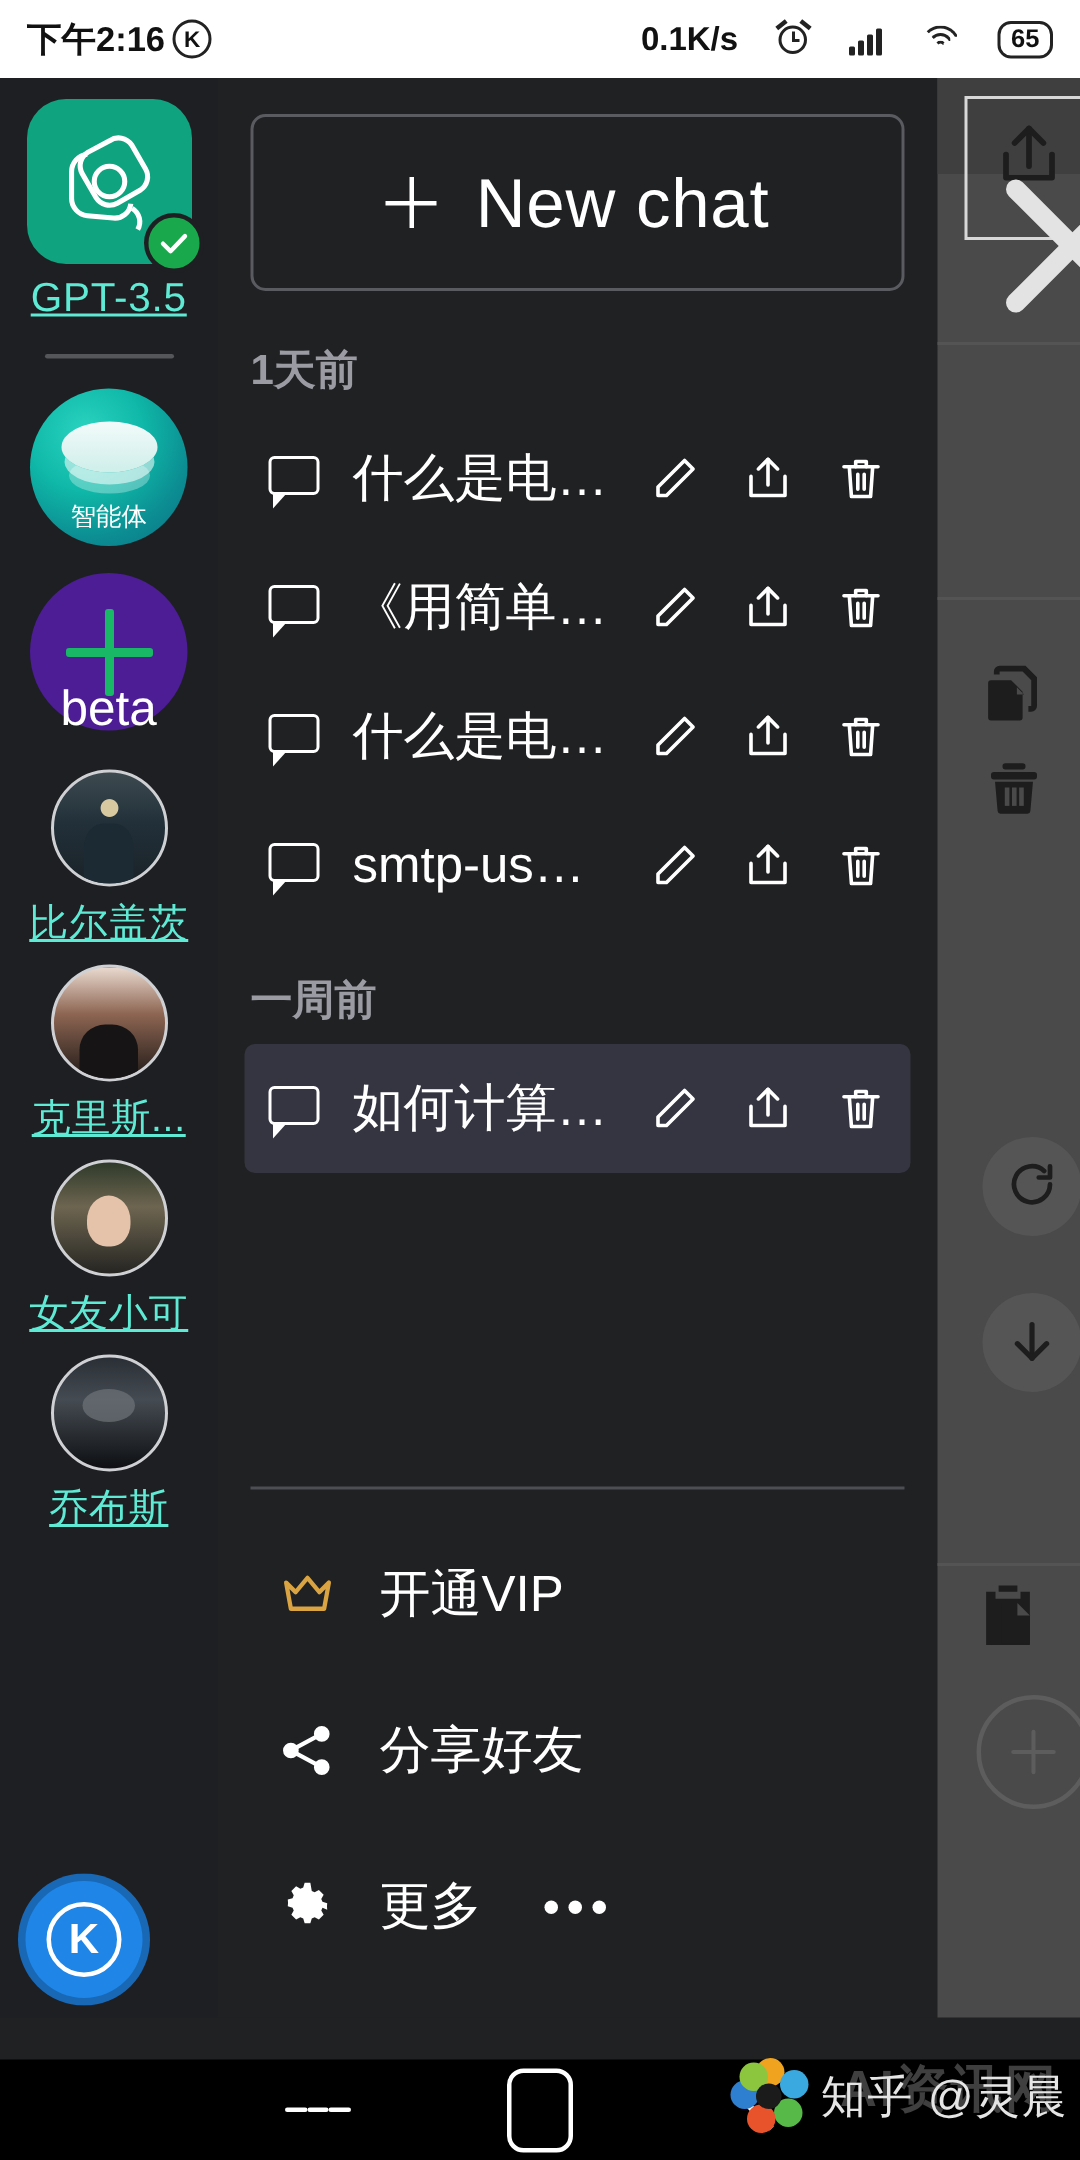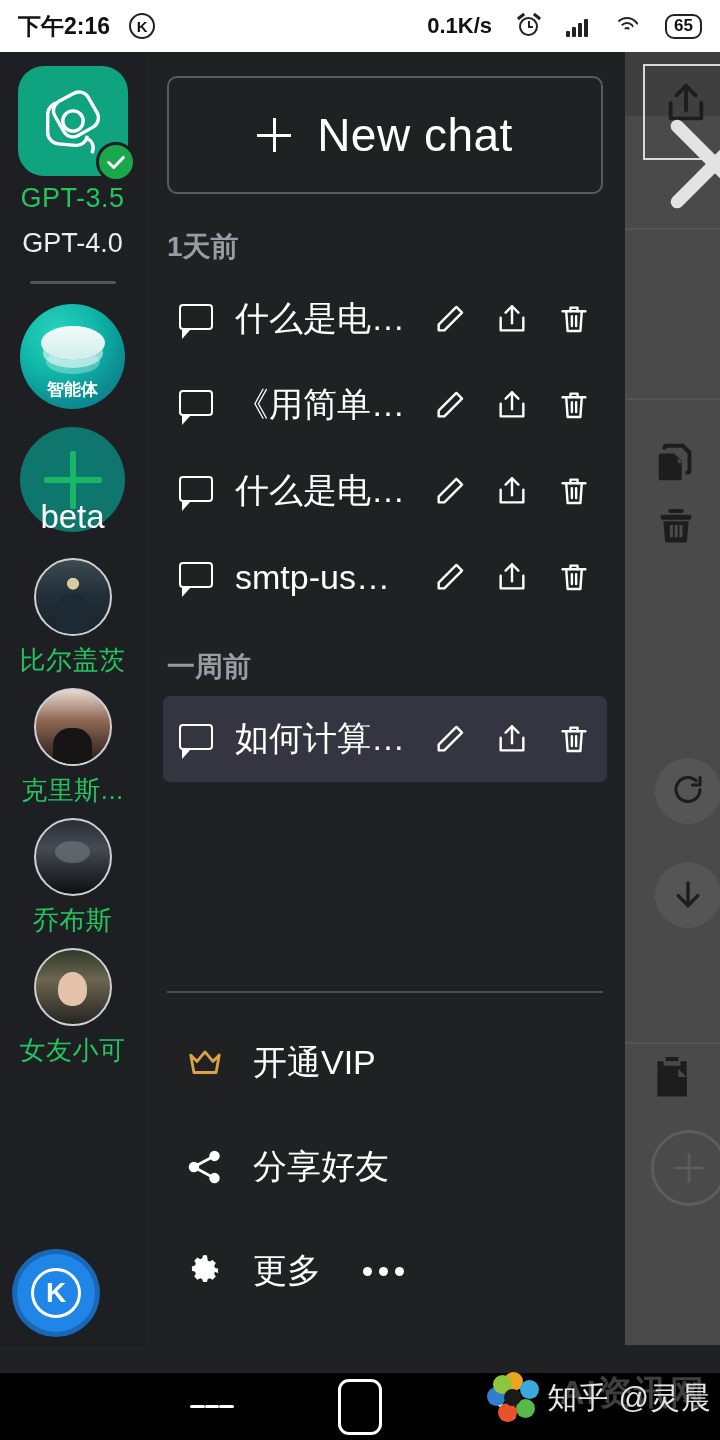--- a/index.html
+++ b/index.html
@@ -10,21 +10,21 @@
     overflow:hidden;
   }
   #screen { position:relative; width:720px; height:1440px; background:#202123; overflow:hidden; }
 
   
   .statusbar{
     position:absolute; top:0; left:0; width:720px; height:52px;
     background:#fff; color:#111; display:flex; align-items:center;
     padding:0 18px; font-size:23px; font-weight:600;
   }
-  .sb-left{ display:flex; align-items:center; gap:19px; }
+  .sb-left{ display:flex; align-items:center; gap:5px; }
   .sb-right{ margin-left:auto; display:flex; align-items:center; gap:25px; font-size:22px; font-weight:600;}
   .k-ring{
     width:26px;height:26px;border:2px solid #222;border-radius:50%;
     display:flex;align-items:center;justify-content:center;font-size:15px;font-weight:700;
   }
   .alarm{ position:relative; width:24px;height:24px; }
   .alarm .face{ position:absolute; left:2px; top:3px; width:19px;height:19px;border:2px solid #222;border-radius:50%; }
   .alarm .ear{ position:absolute;width:8px;height:3px;background:#222;top:1px;transform:rotate(-38deg); }
   .alarm .ear.r{ right:0; transform:rotate(38deg); }
   .alarm .hand{ position:absolute; left:11px; top:7px; width:2px;height:6px;background:#222; }
@@ -52,21 +52,21 @@
     position:absolute; top:52px; left:0; width:625px; height:1293px;
     display:flex; background:#202123;
   }
 
   
   .rail{
     width:145px; flex:0 0 145px; background:#1e1f22; position:relative;
     padding-top:14px; overflow:hidden;
   }
   .rail-item{ display:flex; flex-direction:column; align-items:center; margin-bottom:6px; }
-  .rail-label{ color:#22c55e; font-size:27px; margin-top:7px; letter-spacing:.5px; white-space:nowrap; }
+  .rail-label{ color:#5eead4; font-size:27px; margin-top:7px; letter-spacing:.5px; white-space:nowrap;text-decoration:underline; }
   .rail-label.sm{ font-size:26px; }
 
   .gpt-logo{
     width:110px;height:110px;border-radius:26px;background:#10a37f;position:relative;
     display:flex;align-items:center;justify-content:center;
   }
   .gpt-logo svg{ width:74px;height:74px; }
   .check-badge{
     position:absolute; right:-8px; bottom:-6px; width:40px;height:40px;border-radius:50%;
     background:#19a84c; border:3px solid #1e1f22; display:flex;align-items:center;justify-content:center;
@@ -82,24 +82,24 @@
     background:radial-gradient(circle at 35% 28%, #2ad4c0 0%, #0fb8a8 38%, #0c8f93 68%, #0a6f86 100%);
     position:relative; display:flex; align-items:flex-end; justify-content:center;
     padding-bottom:8px; overflow:hidden;
   }
   .agent-icon .disc{
     position:absolute; left:50%; top:22px; transform:translateX(-50%);
     width:64px; height:34px; border-radius:50%;
     background:linear-gradient(180deg,#f2fbfa 0%, #cfeeea 100%);
     box-shadow:0 10px 0 -2px rgba(255,255,255,.55), 0 19px 0 -5px rgba(255,255,255,.3);
   }
-  .agent-icon .agent-txt{ position:relative; color:#fff; font-size:17px; z-index:2;font-weight:bold; }
+  .agent-icon .agent-txt{ position:relative; color:#fff; font-size:17px; z-index:2; }
 
   .beta-icon{
-    width:105px;height:105px;border-radius:50%; background:#0f766e;
+    width:105px;height:105px;border-radius:50%; background:#4c1d95;
     display:flex;align-items:center;justify-content:center; position:relative;
   }
   .beta-icon .plus{ position:relative; width:58px;height:58px; }
   .beta-icon .plus::before,.beta-icon .plus::after{
     content:""; position:absolute; background:#18b866; border-radius:2px;
   }
   .beta-icon .plus::before{ left:50%;top:0;width:6px;height:58px;margin-left:-3px; }
   .beta-icon .plus::after{ top:50%;left:0;height:6px;width:58px;margin-top:-3px; }
   .beta-word{ position:absolute; bottom:-4px; left:0; right:0; text-align:center; color:#fff; font-size:33px; }
 
@@ -272,23 +272,20 @@
           </svg>
           <span class="check-badge">
             <svg viewBox="0 0 24 24" fill="none" stroke="#fff" stroke-width="3.2" stroke-linecap="round" stroke-linejoin="round">
               <path d="M4 12.5l5.5 5.5L20 7"></path>
             </svg>
           </span>
         </div>
         <div class="rail-label">GPT-3.5</div>
       </div>
 
-      <div class="rail-plain">
-        <span>GPT-4.0</span>
-      </div>
 
       <div class="rail-divider"></div>
 
       <div class="rail-item">
         <div class="agent-icon">
           <span class="disc"></span>
           <span class="agent-txt">智能体</span>
         </div>
       </div>
 
@@ -303,27 +300,27 @@
         <div class="avatar av-bill"></div>
         <div class="rail-label sm">比尔盖茨</div>
       </div>
 
       <div class="rail-item" style="margin-top:10px">
         <div class="avatar av-chris"></div>
         <div class="rail-label sm">克里斯...</div>
       </div>
 
       <div class="rail-item" style="margin-top:10px">
+        <div class="avatar av-girl"></div>
+        <div class="rail-label sm">女友小可</div>
+      </div>
+
+      <div class="rail-item" style="margin-top:10px">
         <div class="avatar av-jobs"></div>
         <div class="rail-label sm">乔布斯</div>
-      </div>
-
-      <div class="rail-item" style="margin-top:10px">
-        <div class="avatar av-girl"></div>
-        <div class="rail-label sm">女友小可</div>
       </div>
 
       <div class="fab-k">
         <span class="kc">K</span>
       </div>
     </div>
 
     <div class="panel">
 
       <div class="newchat">

